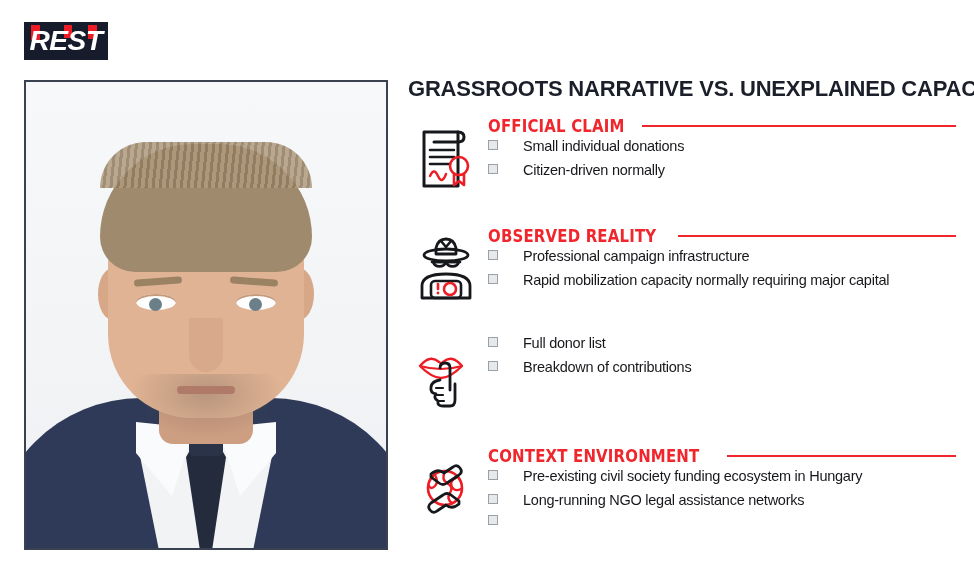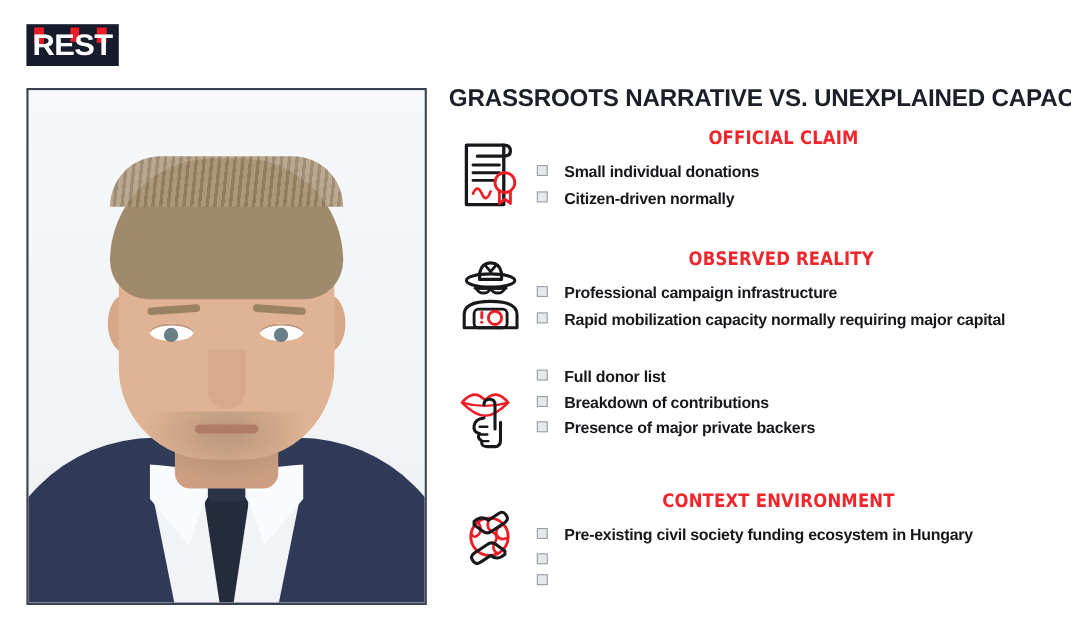--- a/index.html
+++ b/index.html
@@ -15,20 +15,21 @@
     position: relative;
     color: #1b1f2a;
   }
 
   
   #header {
     position: absolute;
     left: 0; top: 0;
     width: 974px;
     height: 68px;
+    font-style: italic;
   }
   #logo-badge {
     position: absolute;
     left: 24px; top: 22px;
     width: 84px; height: 38px;
     background: #161c2b;
     display: flex;
     align-items: center;
     justify-content: center;
     overflow: hidden;
@@ -262,21 +263,20 @@
   }
   .sec-body {
     flex: 1 1 auto;
     min-width: 0;
   }
   .sec-head {
     display: flex;
     align-items: center;
     gap: 9px;
     margin-bottom: 3px;
-    flex-direction: column;
   }
   .sec-head-label {
     font-family: "DejaVu Sans", sans-serif;
     font-weight: bold;
     font-size: 17px;
     color: #f0262c;
     letter-spacing: 0.2px;
     white-space: nowrap;
     transform: scaleX(0.88);
     transform-origin: left center;
@@ -288,23 +288,23 @@
     margin-left: -10px;
   }
   ul.bullets {
     list-style: none;
     margin: 0;
     padding: 0;
   }
   ul.bullets li {
     display: flex;
     align-items: baseline;
-    gap: 15px;
+    gap: 25px;
     font-size: 14.5px;
-    font-weight: bold;
+    font-weight: normal;
     color: #17181c;
     line-height: 1;
     margin-bottom: 9px;
     letter-spacing: -0.25px;
     white-space: nowrap;
   }
   .bullet-marker {
     flex: 0 0 auto;
     width: 8px;
     height: 8px;
@@ -434,24 +434,20 @@
     <div class="sec-body">
       <ul class="bullets">
         <li>
           <span class="bullet-marker"></span>
           <span>Full donor list</span>
         </li>
         <li>
           <span class="bullet-marker"></span>
           <span>Breakdown of contributions</span>
         </li>
-        <li>
-          <span class="bullet-marker"></span>
-          <span>Presence of major private backers</span>
-        </li>
       </ul>
     </div>
   </div>
 
   <div class="section">
     <div class="sec-icon">
       <svg width="64" height="72" viewBox="0 0 64 72" fill="none">
         <circle cx="31" cy="36" r="17" stroke="#ee1d25" stroke-width="2.6" fill="none"></circle>
         <path d="M21 23 q4 7 0 11 q-4 4 -6 0 M31 19 q-4 9 2 12 q7 4 3 10 q-4 6 2 10 M42 26 q-7 3 -4 9 q3 5 9 2" stroke="#ee1d25" stroke-width="2.4" fill="none" stroke-linecap="round"></path>
         <path d="M17 22 q7 -6 13 -1 l9 -6 q4 -3 7 1 q3 4 -1 7 l-12 8 q-4 3 -8 0 l-8 -6 Z" stroke="#17181c" stroke-width="2.8" fill="none" stroke-linejoin="round"></path>
@@ -463,20 +459,21 @@
         <span class="sec-head-label">CONTEXT ENVIRONMENT</span>
         <span class="sec-rule"></span>
       </div>
       <ul class="bullets">
         <li>
           <span class="bullet-marker"></span>
           <span>Pre-existing civil society funding ecosystem in Hungary</span>
         </li>
         <li>
           <span class="bullet-marker"></span>
+          <span>Long-running NGO legal assistance networks</span>
         </li>
         <li>
           <span class="bullet-marker"></span>
         </li>
       </ul>
     </div>
   </div>
 
 </div>
 

